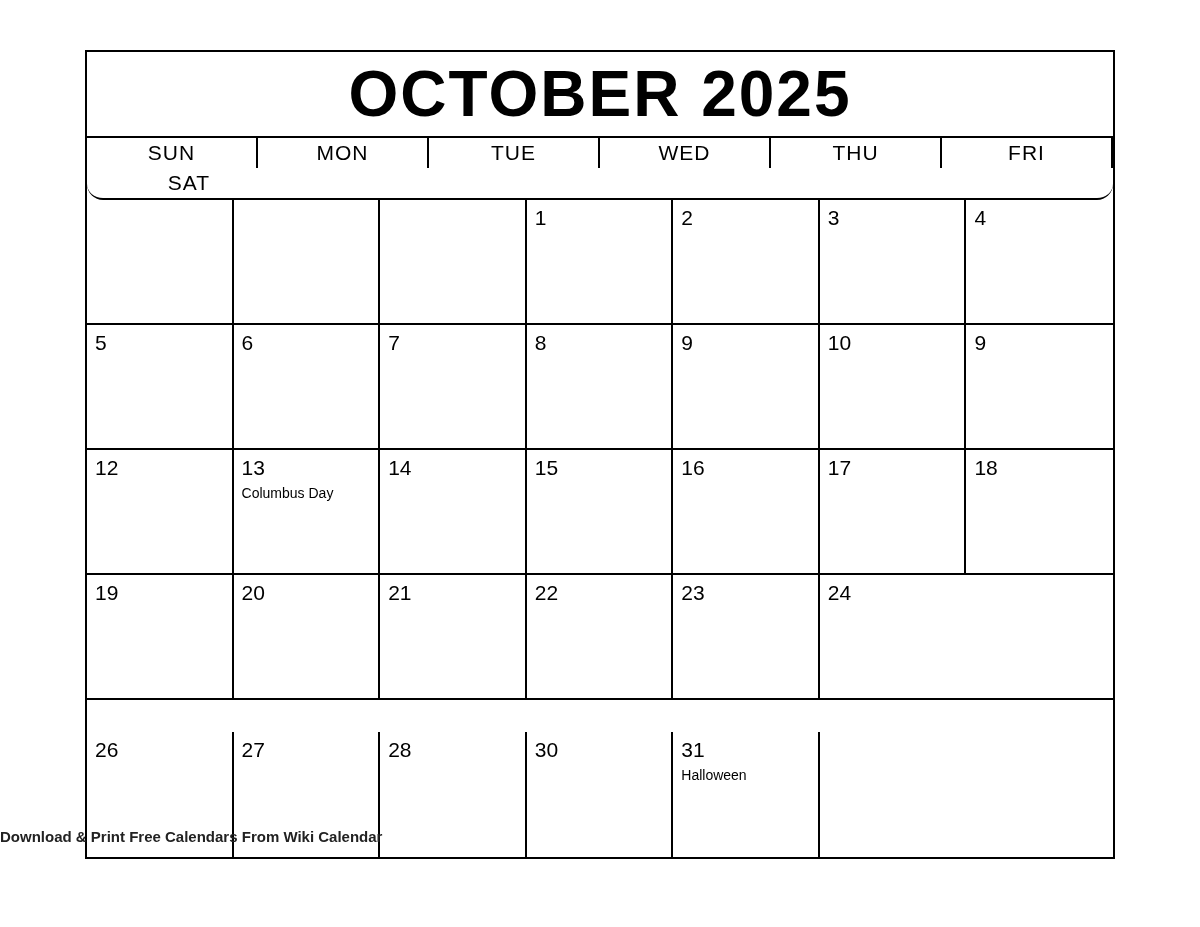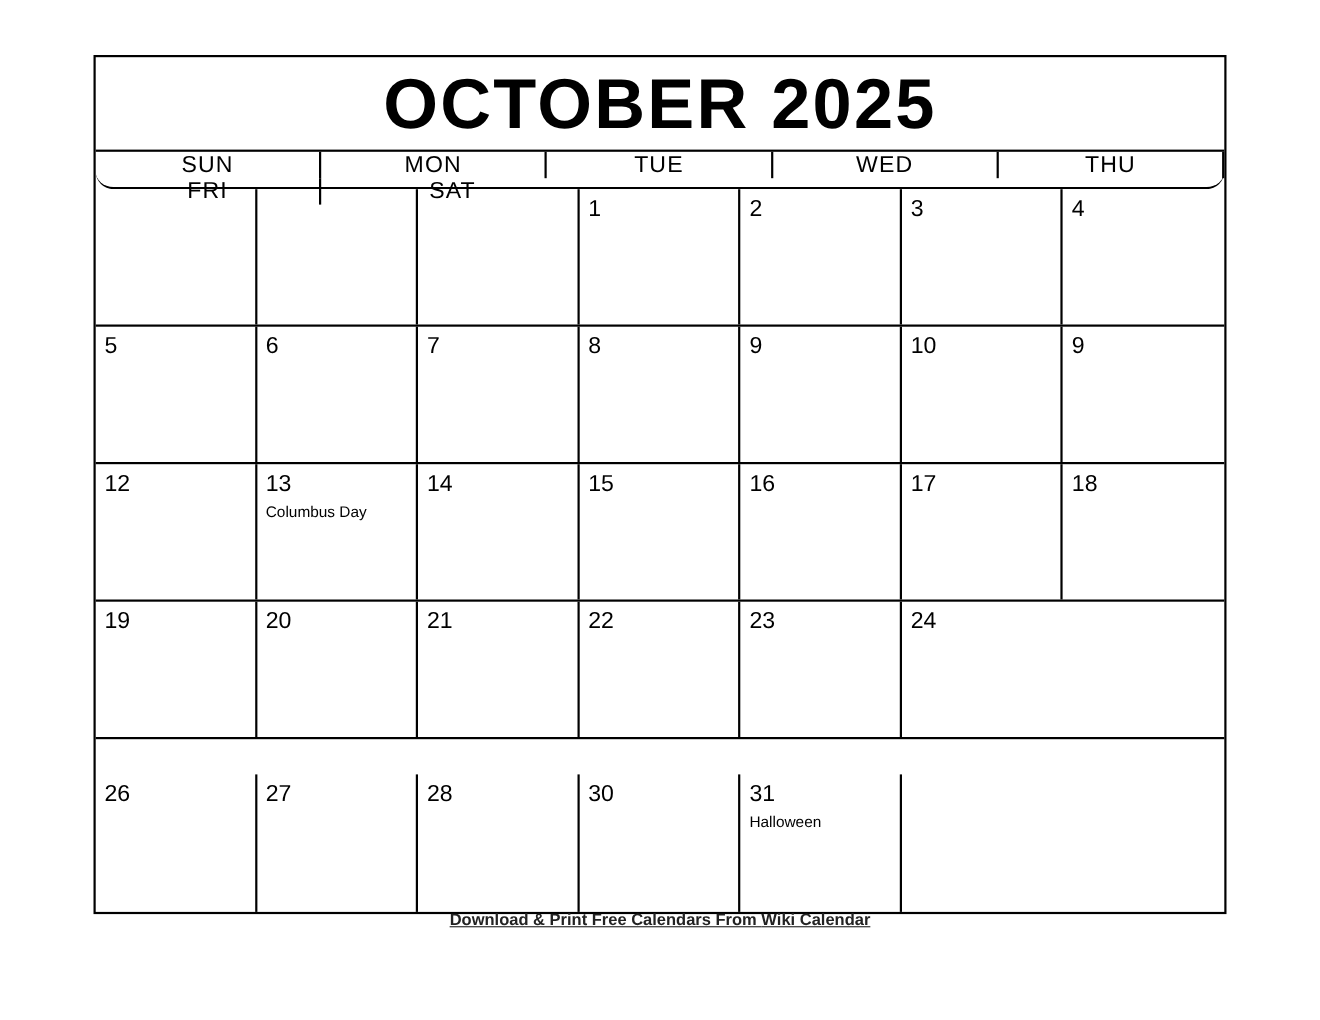--- a/index.html
+++ b/index.html
@@ -45,23 +45,23 @@
     font-size: 64px;
     font-weight: bold;
     letter-spacing: 2px;
     line-height: 1;
     white-space: nowrap;
   }
 
   
   .weekday-row {
     display: grid;
-    grid-template-columns: repeat(5, 1fr);
+    grid-template-columns: repeat(6, 1fr);
     border-bottom: 2px solid #000000;
-    height: 34px;
+    height: 62px;
     box-sizing: border-box;
     border-radius: 16px;
   }
   .weekday-cell {
     display: flex;
     align-items: center;
     justify-content: center;
     font-size: 21px;
     letter-spacing: 1px;
     border-right: 2px solid #000000;
@@ -109,25 +109,23 @@
     margin-top: 5px;
     display: block;
   }
 
   
   .footer {
     position: absolute;
     left: 0;
     right: 0;
     top: 828px;
-    text-align: center;
     font-size: 15px;
     font-weight: bold;
     color: #222222;
-    text-decoration: underline;
   }
   .footer .brand {
     font-weight: bold;
   }
   .footer .plain {
     font-weight: bold;
   }
 </style>
 </head>
 <body>

